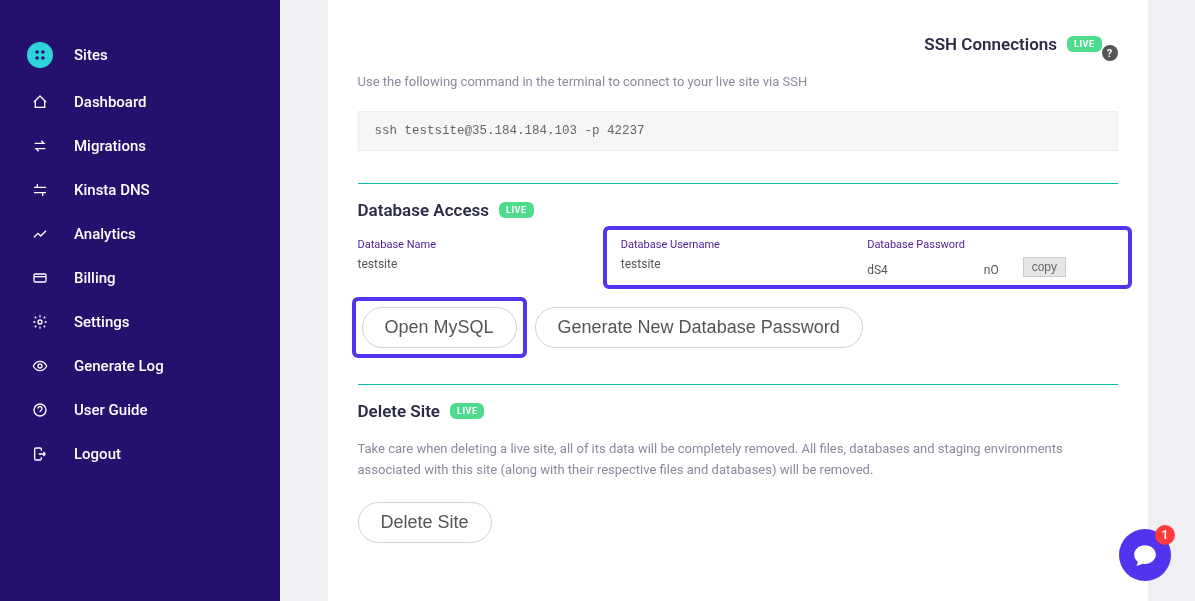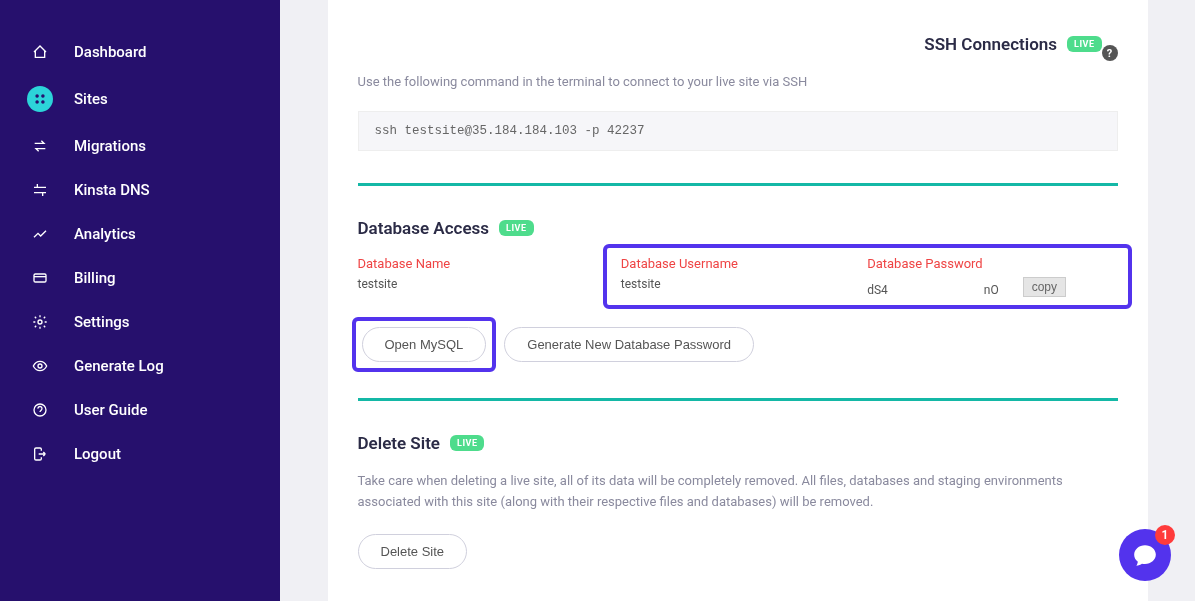--- a/index.html
+++ b/index.html
@@ -6,67 +6,67 @@
 body { font-family: -apple-system, BlinkMacSystemFont, "Segoe UI", Roboto, sans-serif; background: #f0f0f4; color: #333; font-size: 14px; width: 1195px; height: 601px; overflow: hidden; }
 .layout { display: flex; height: 601px; }
 .sidebar { width: 280px; background: #26106d; color: #fff; padding: 30px 0; }
 .nav-item { display: flex; align-items: center; padding: 12px 30px; cursor: pointer; color: #fff; }
 .nav-item .icon { width: 20px; height: 20px; margin-right: 24px; display: inline-flex; align-items: center; justify-content: center; }
 .nav-item.active .icon-circle { width: 26px; height: 26px; border-radius: 50%; background: #2cd4d9; display: inline-flex; align-items: center; justify-content: center; margin-left: -3px; margin-right: 21px; }
 .nav-item.active .icon-circle svg { stroke: #26106d; fill: #26106d; }
 .nav-label { font-size: 15px; font-weight: 500; }
 .main { flex: 1; background: #f0f0f4; padding: 0 20px; overflow-y: auto; }
 .panel { background: #fff; margin: 0 auto; padding: 34px 30px; max-width: 820px; }
-.section { border-top: 3px solid #14b8a6; padding-top: 32px; padding-bottom: 32px; }
+.section { border-top: 1px solid #14b8a6; padding-top: 16px; padding-bottom: 32px; }
 .section:first-child { border-top: none; padding-top: 0; }
 .section-title { font-size: 17px; font-weight: 600; color: #2b2b46; display: flex; align-items: center; gap: 10px; margin-bottom: 18px; }
 .live-badge { background: #4edc8c; color: #fff; font-size: 9px; font-weight: 700; padding: 3px 7px; border-radius: 6px; letter-spacing: 0.5px; }
 .muted { color: #8a8a9e; font-size: 13px; line-height: 1.6; }
 .code-block { background: #f6f6f9; border: 1px solid #eee; padding: 12px 16px; font-family: "Courier New", monospace; font-size: 12.5px; color: #666; margin-top: 18px; }
 .db-grid { display: flex; gap: 0; margin-top: 10px; }
 .db-col { flex: 1; }
-.db-label { color: #ef4444; font-size: 13px; margin-bottom: 6px; }
+.db-label { color: #4c1d95; font-size: 11px; margin-bottom: 6px; }
 .db-value { color: #555; font-size: 12px; }
 .db-highlight { border: 4px solid #5333ed; border-radius: 6px; padding: 8px 14px; margin: -12px -14px -8px -14px; display: flex; gap: 0; flex: 1.9; }
 .db-highlight .db-col { flex: 1; }
 .copy-btn { font-size: 12px; border: 1px solid #ccc; background: #e5e5e5; padding: 2px 8px; cursor: pointer; color: #666; vertical-align: middle; margin-left: 6px; }
 .pw-row { display: flex; align-items: flex-end; gap: 18px; }
 .pw-mask { background: #fff; display: inline-block; width: 60px; height: 16px; }
 .btn-row { display: flex; gap: 14px; margin-top: 22px; align-items: center; }
-.pill-btn { border: 1px solid #d0d0dd; background: #fff; border-radius: 22px; padding: 9px 22px; font-size: 13px; color: #555; cursor: pointer; text-align: center; }
+.pill-btn { border: 1px solid #d0d0dd; background: #fff; border-radius: 22px; padding: 9px 22px; font-size: 18px; color: #555; cursor: pointer; text-align: center; }
 .pill-highlight { border: 4px solid #5333ed; border-radius: 6px; padding: 6px 6px; margin: -6px; }
 .section-header-row { display: flex; justify-content: flex-end; align-items: center; }
 .help-dot { width: 16px; height: 16px; border-radius: 50%; background: #555; color: #fff; font-size: 11px; display: inline-flex; align-items: center; justify-content: center; font-weight: bold; }
 .chat-bubble { position: fixed; right: 24px; bottom: 20px; width: 52px; height: 52px; border-radius: 50%; background: #5333ed; display: flex; align-items: center; justify-content: center; cursor: pointer; }
 .chat-bubble svg { fill: #fff; }
 .chat-badge { position: absolute; top: -4px; right: -4px; background: #ff3b3b; color: #fff; width: 20px; height: 20px; border-radius: 50%; display: flex; align-items: center; justify-content: center; font-size: 12px; font-weight: 600; }
 </style>
 </head>
 <body>
 
 <div class="layout">
   <nav class="sidebar">
-    <div class="nav-item">
-      <span class="icon">
-          <svg width="16" height="16" viewBox="0 0 24 24" fill="none" stroke="#fff" stroke-width="2">
-            <path d="M3 12l9-9 9 9M5 10v10h14V10"></path>
-          </svg>
-        </span>
-      <span class="nav-label">Dashboard</span>
-    </div>
     <div class="nav-item active">
       <span class="icon-circle">
           <svg width="14" height="14" viewBox="0 0 24 24" fill="none" stroke="#26106d" stroke-width="2">
             <circle cx="7" cy="7" r="2"></circle>
             <circle cx="17" cy="7" r="2"></circle>
             <circle cx="7" cy="17" r="2"></circle>
             <circle cx="17" cy="17" r="2"></circle>
           </svg>
         </span>
       <span class="nav-label">Sites</span>
+    </div>
+    <div class="nav-item">
+      <span class="icon">
+          <svg width="16" height="16" viewBox="0 0 24 24" fill="none" stroke="#fff" stroke-width="2">
+            <path d="M3 12l9-9 9 9M5 10v10h14V10"></path>
+          </svg>
+        </span>
+      <span class="nav-label">Dashboard</span>
     </div>
     <div class="nav-item">
       <span class="icon">
           <svg width="16" height="16" viewBox="0 0 24 24" fill="none" stroke="#fff" stroke-width="2">
             <path d="M4 8h14l-4-4M20 16H6l4 4"></path>
           </svg>
         </span>
       <span class="nav-label">Migrations</span>
     </div>
     <div class="nav-item">

